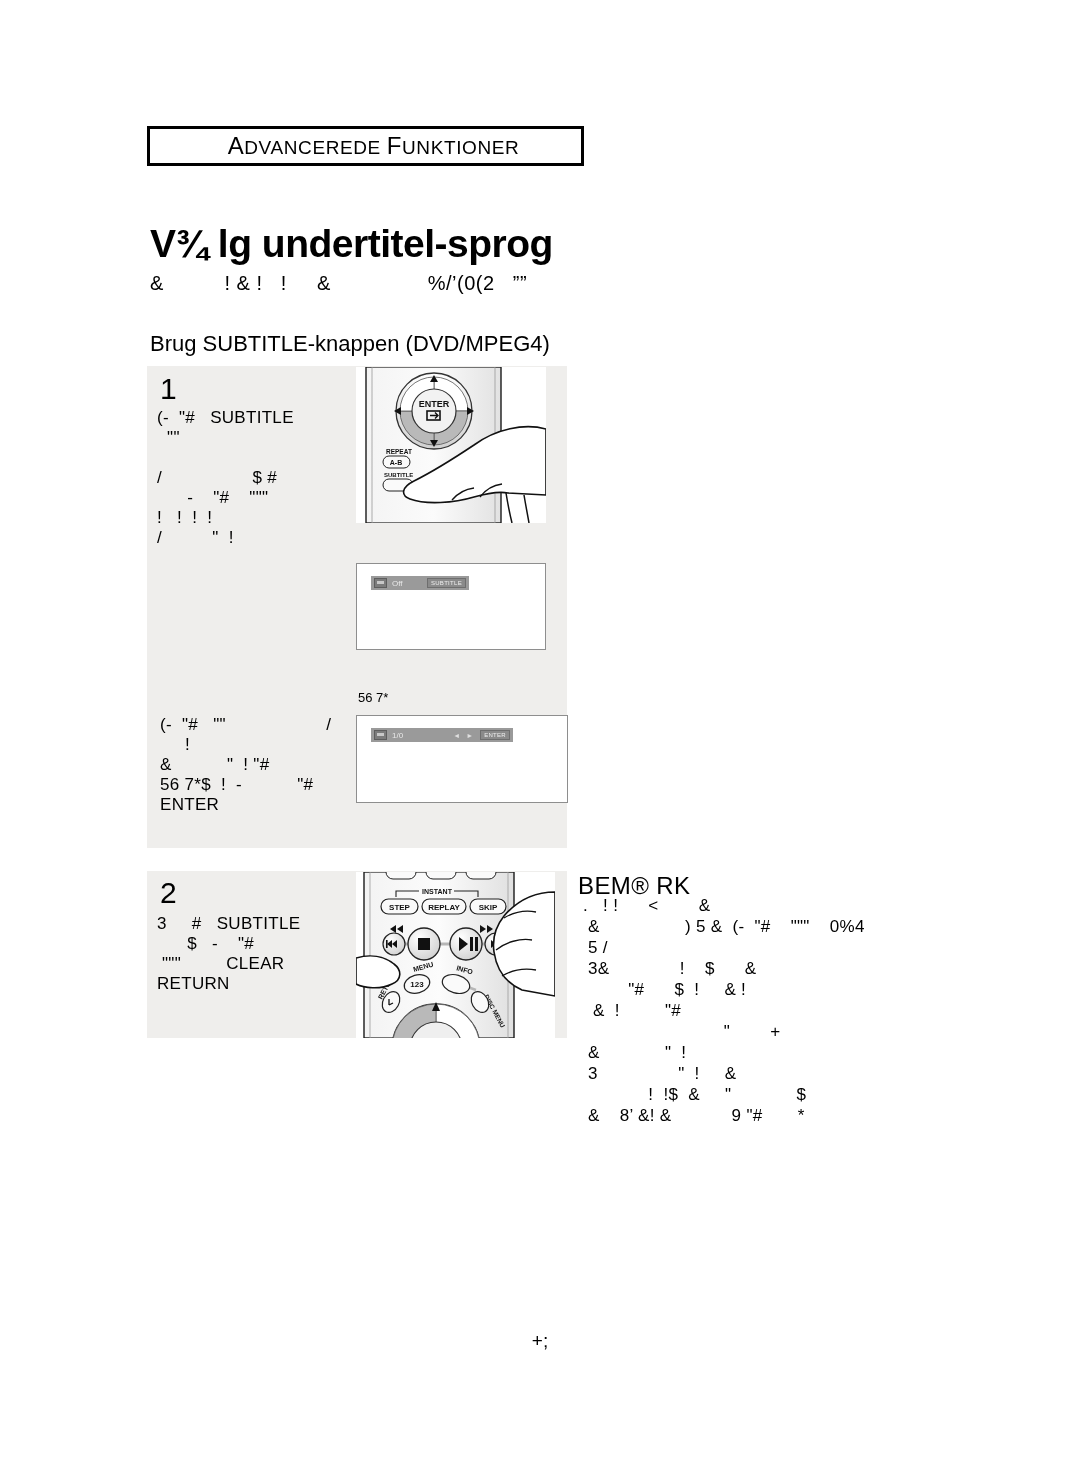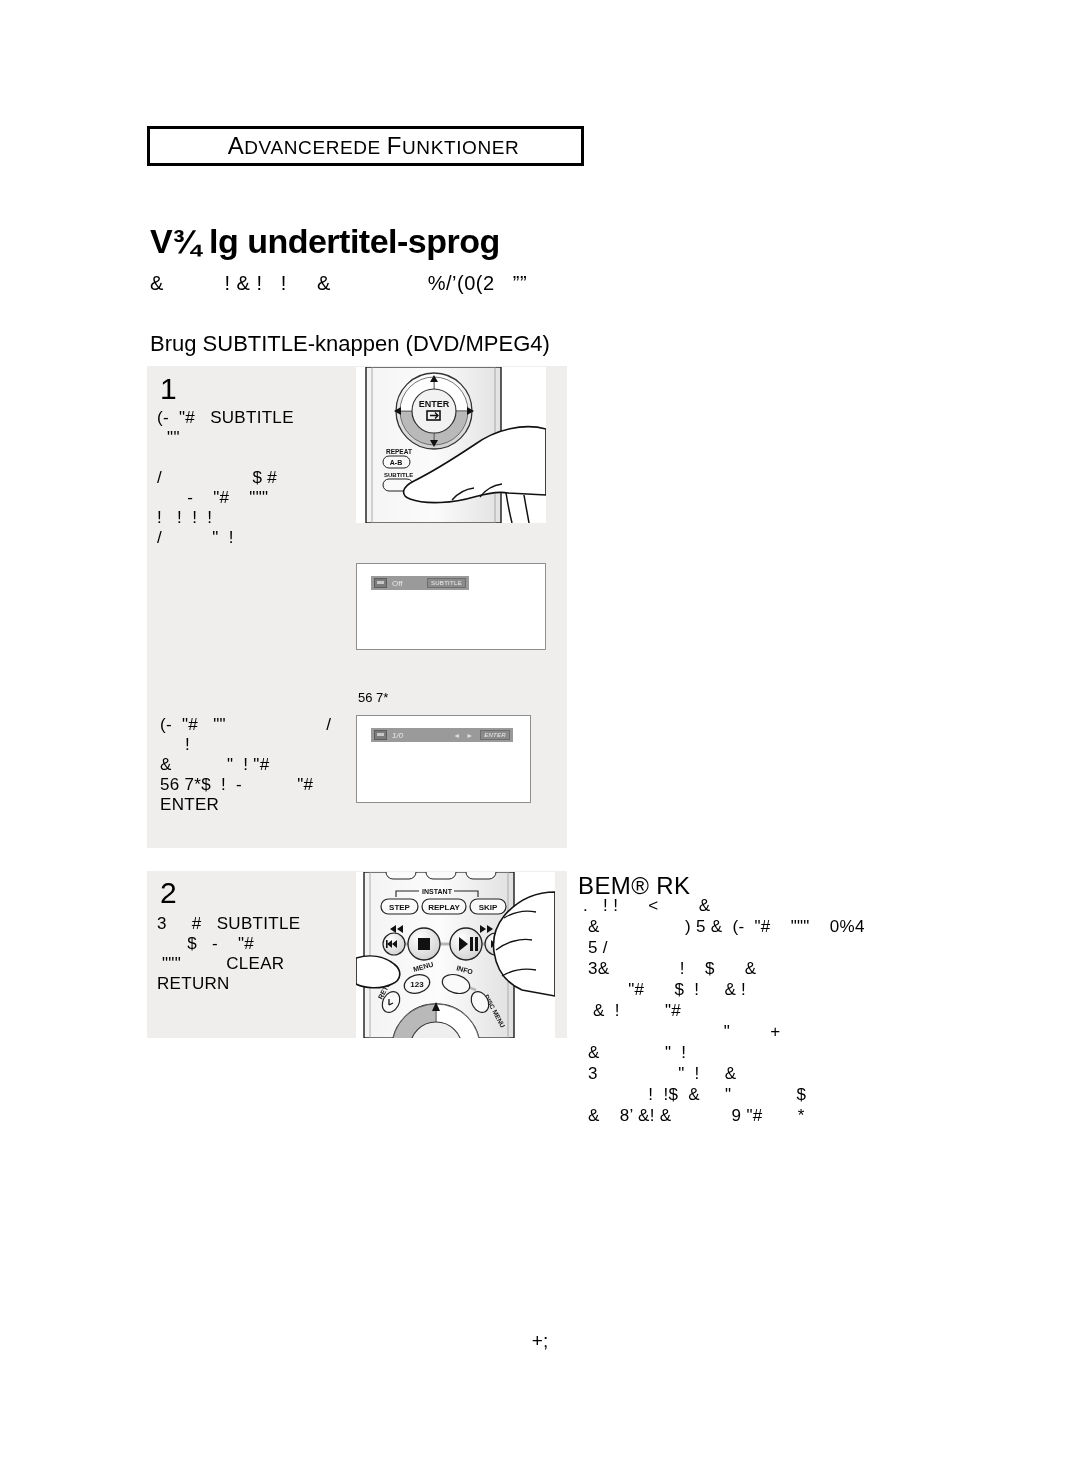--- a/index.html
+++ b/index.html
@@ -37,21 +37,21 @@
     font-weight: 500;
     white-space: nowrap;
   }
   .header-box .hdr-text .cap { font-size: 24px; }
 
   
   .page-title {
     position: absolute;
     left: 150px;
     top: 222px;
-    font-size: 34px;
+    font-size: 39px;
     font-weight: bold;
     letter-spacing: -0.5px;
     white-space: nowrap;
   }
   .title-sub {
     position: absolute;
     left: 150px;
     top: 272px;
     font-size: 20px;
     white-space: pre;
@@ -115,21 +115,21 @@
   }
 
   
   .screen-box {
     position: absolute;
     background: #ffffff;
     border: 1px solid #8e8e8e;
     box-sizing: border-box;
   }
   #osd-box-1 { left: 356px; top: 563px; width: 190px; height: 87px; }
-  #osd-box-2 { left: 356px; top: 715px; width: 175px; height: 88px; font-style: italic; }
+  #osd-box-2 { left: 356px; top: 715px; width: 212px; height: 88px; }
 
   .osd-bar {
     position: absolute;
     left: 14px;
     top: 12px;
     height: 14px;
     background: #9a9a9a;
     display: flex;
     align-items: center;
     padding: 0 3px;

